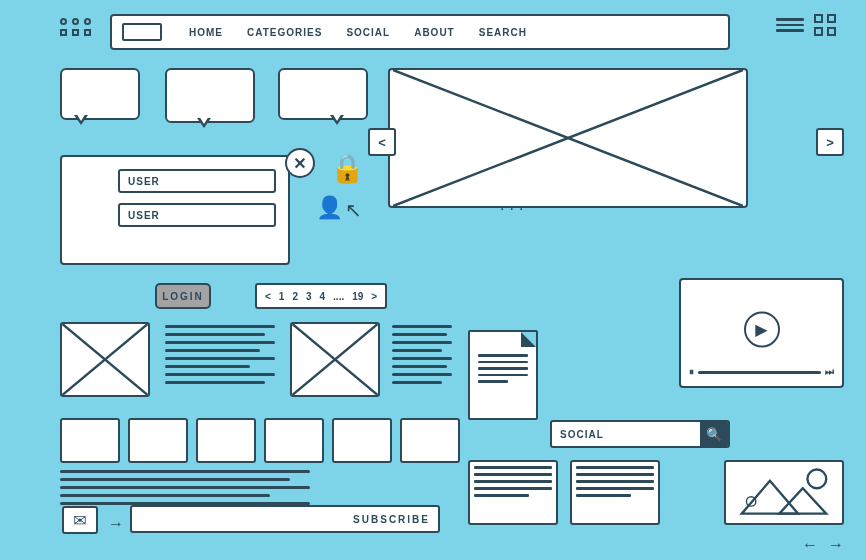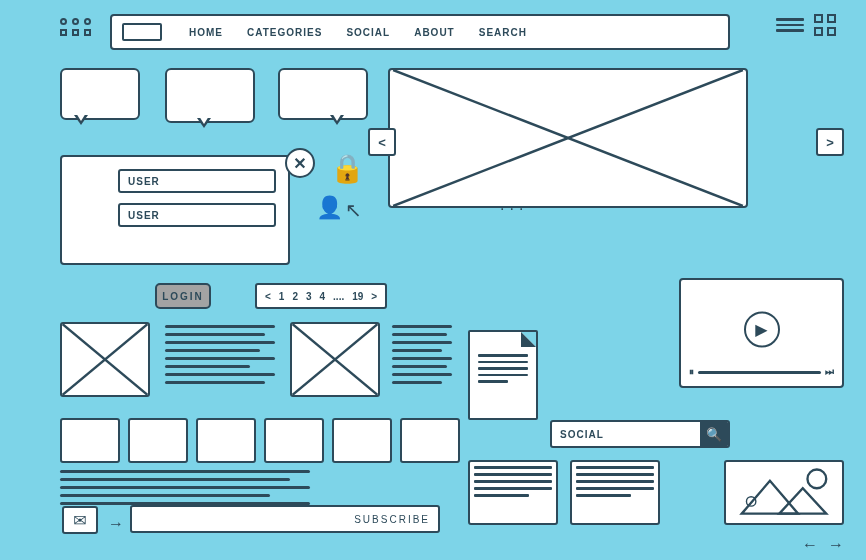--- a/index.html
+++ b/index.html
@@ -409,21 +409,21 @@
       position: absolute;
       top: 505px; left: 130px;
       width: 310px; height: 28px;
       border: 2.5px solid #2d4a5a;
       border-radius: 3px;
       background: white;
       display: flex; align-items: center; justify-content: flex-end;
       padding-right: 8px;
     }
     .subscribe-label {
-      font-size: 10px; font-weight: normal;
+      font-size: 10px; font-weight: bold;
       color: #2d4a5a; letter-spacing: 2px; margin-left: 30px;
     }
 
     
     .content-block {
       position: absolute;
       top: 460px; left: 468px;
       width: 90px; height: 65px;
       border: 2.5px solid #2d4a5a;
       border-radius: 3px;

